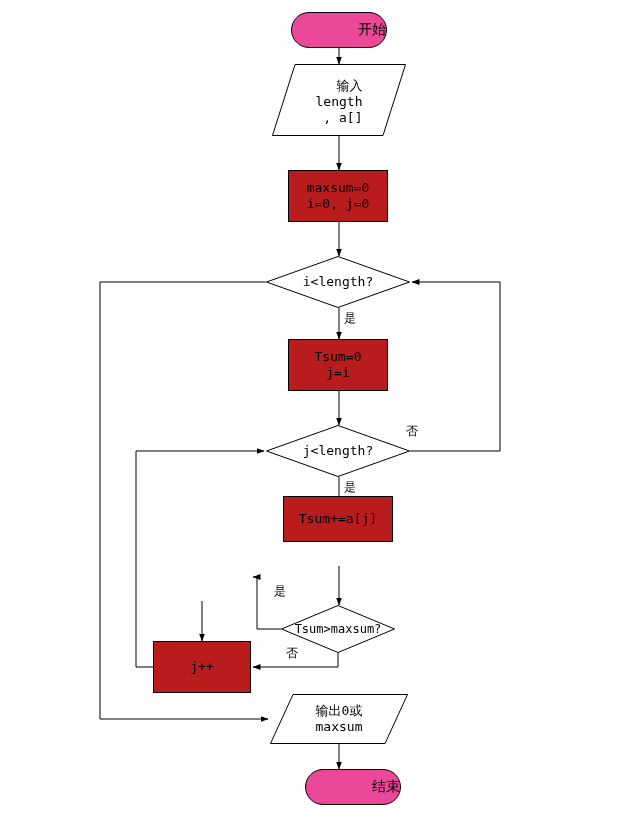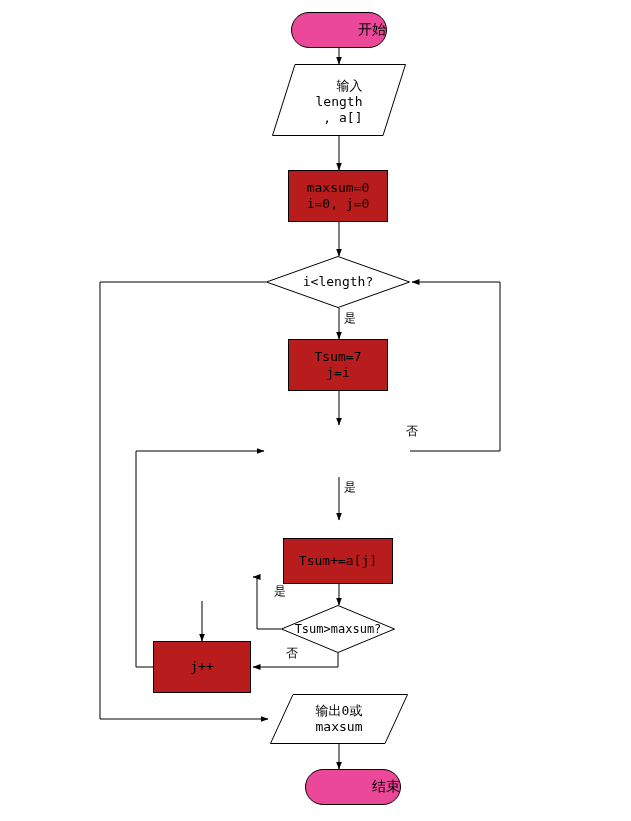--- a/index.html
+++ b/index.html
@@ -111,23 +111,26 @@
     <div class="node parallelogram" style="left: 272px; top: 64px; width: 134px; height: 76px; font-size: 13px; text-align: right;"><svg class="shape-svg" width="134" height="72">
         <polygon points="23,0.5 133.5,0.5 111,71.5 0.5,71.5" fill="#ffffff" stroke="#000000" stroke-width="1"></polygon>
       </svg><div class="node-text">输入
 length
 , a[]</div></div>
     <div class="node rect" style="left: 288px; top: 170px; width: 100px; height: 52px; font-size: 13px;"><div class="node-text">maxsum=0
 i=0, j=0</div></div>
     <div class="node diamond" style="left: 266px; top: 256px; width: 144px; height: 52px; font-size: 13px;"><svg class="shape-svg" width="144" height="52">
         <polygon points="72,0.5 143.5,26 72,51.5 0.5,26" fill="#ffffff" stroke="#000000" stroke-width="1"></polygon>
       </svg><div class="node-text">i&lt;length?</div></div>
-    <div class="node rect" style="left: 288px; top: 339px; width: 100px; height: 52px; font-size: 13px;"><div class="node-text">Tsum=7
+    <div class="node rect" style="left: 288px; top: 339px; width: 100px; height: 52px; font-size: 13px;"><div class="node-text">Tsum=0
 j=i</div></div>
-    <div class="node rect" style="left: 283px; top: 538px; width: 110px; height: 46px; font-size: 13px;"><div class="node-text">Tsum+=a[j]</div></div>
+    <div class="node diamond" style="left: 266px; top: 425px; width: 144px; height: 52px; font-size: 13px;"><svg class="shape-svg" width="144" height="52">
+        <polygon points="72,0.5 143.5,26 72,51.5 0.5,26" fill="#ffffff" stroke="#000000" stroke-width="1"></polygon>
+      </svg><div class="node-text">j&lt;length?</div></div>
+    <div class="node rect" style="left: 283px; top: 496px; width: 110px; height: 46px; font-size: 13px;"><div class="node-text">Tsum+=a[j]</div></div>
     <div class="node diamond" style="left: 281px; top: 605px; width: 114px; height: 48px; font-size: 12px;"><svg class="shape-svg" width="114" height="48">
         <polygon points="57,0.5 113.5,24 57,47.5 0.5,24" fill="#ffffff" stroke="#000000" stroke-width="1"></polygon>
       </svg><div class="node-text">Tsum&gt;maxsum?</div></div>
     <div class="node rect" style="left: 153px; top: 641px; width: 98px; height: 52px; font-size: 13px;"><div class="node-text">j++</div></div>
     <div class="node parallelogram" style="left: 270px; top: 694px; width: 138px; height: 50px; font-size: 13px;"><svg class="shape-svg" width="138" height="50">
         <polygon points="23,0.5 137.5,0.5 115,49.5 0.5,49.5" fill="#ffffff" stroke="#000000" stroke-width="1"></polygon>
       </svg><div class="node-text">输出0或
 maxsum</div></div>
     <div class="node terminator" style="left: 305px; top: 769px; width: 96px; height: 36px; font-size: 14px;"><div class="node-text">结束</div></div>
     <div class="edge-label" style="left: 344px; top: 310px; font-size: 12px;">是</div>

